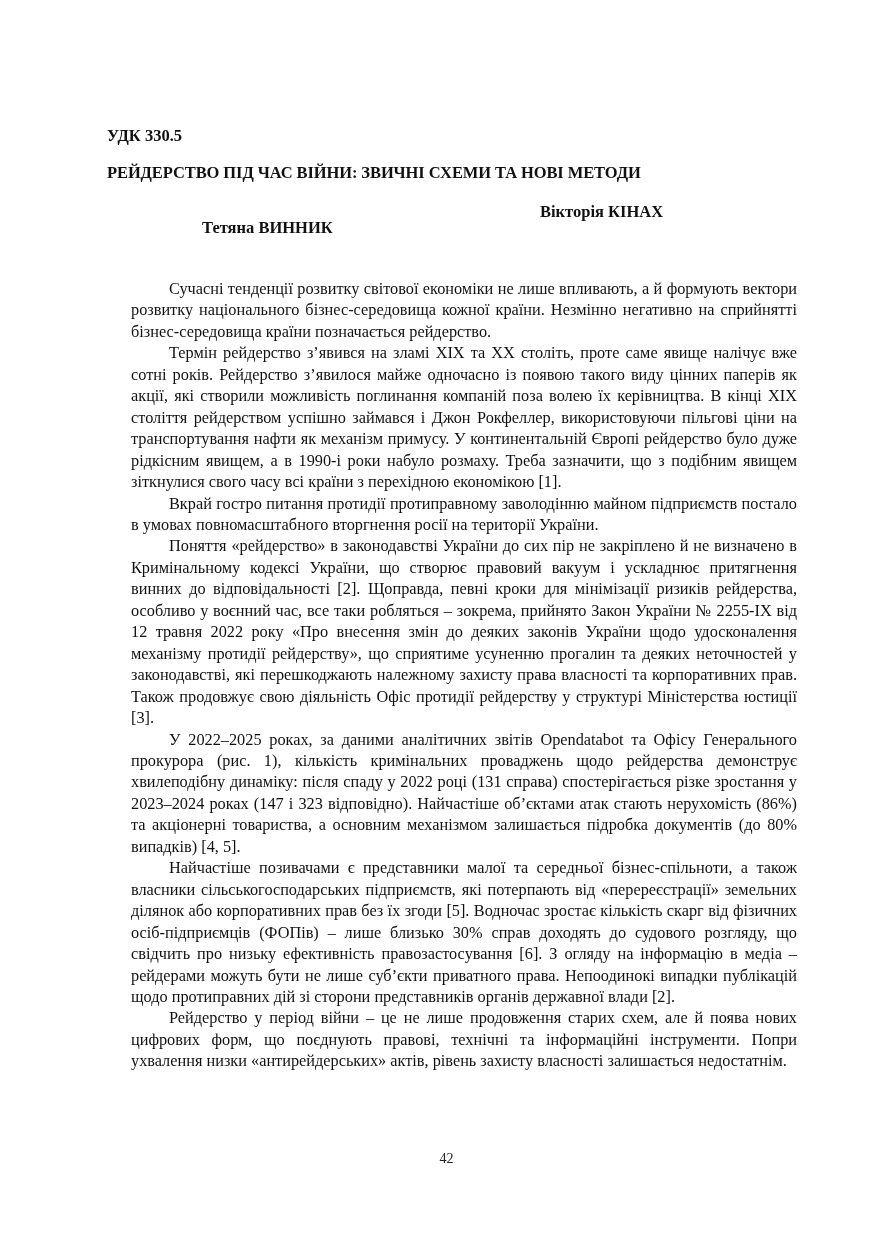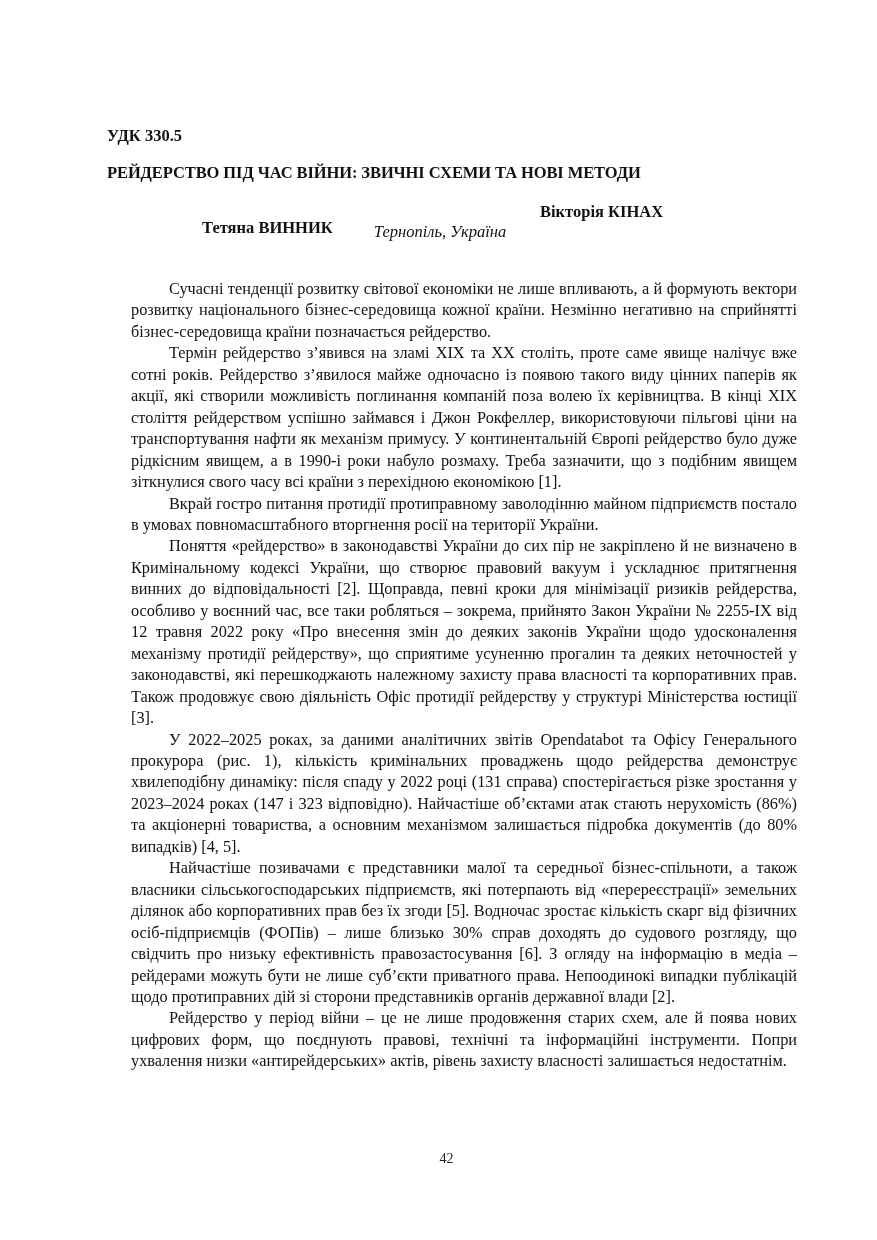--- a/index.html
+++ b/index.html
@@ -43,21 +43,20 @@
 <div class="udk">УДК 330.5</div>
 
 <div class="title">РЕЙДЕРСТВО ПІД ЧАС ВІЙНИ: ЗВИЧНІ СХЕМИ ТА НОВІ МЕТОДИ</div>
 
 <div class="authors">
   <span class="author1">Тетяна ВИННИК</span>
   <span class="author2">Вікторія КІНАХ</span>
 </div>
 
 <div class="affil">
-  <div>Тернопіль, Україна</div>
 </div>
 
 <div class="body-text">
   <p>Сучасні тенденції  розвитку світової економіки не лише впливають, а й формують вектори розвитку національного бізнес-середовища кожної країни. Незмінно негативно на сприйнятті бізнес-середовища країни позначається рейдерство.</p>
   <p>Термін рейдерство з’явився на зламі XIX та XX століть, проте саме явище налічує вже сотні років. Рейдерство з’явилося майже одночасно із появою такого виду цінних паперів як акції, які створили можливість поглинання компаній поза волею їх керівництва. В кінці XIX століття рейдерством успішно займався і Джон Рокфеллер, використовуючи пільгові ціни на транспортування нафти як механізм примусу. У континентальній Європі рейдерство було дуже рідкісним явищем, а в 1990-і роки набуло розмаху. Треба зазначити, що з подібним явищем зіткнулися свого часу всі країни з перехідною економікою [1].</p>
   <p>Вкрай гостро питання протидії протиправному заволодінню майном підприємств постало в умовах повномасштабного вторгнення росії на території України.</p>
   <p>Поняття «рейдерство» в законодавстві України до сих пір не закріплено й не визначено в Кримінальному кодексі України, що створює правовий вакуум і ускладнює притягнення винних до відповідальності [2]. Щоправда, певні кроки для мінімізації ризиків рейдерства, особливо у воєнний час, все таки робляться – зокрема, прийнято Закон України № 2255-IX від 12 травня 2022 року «Про внесення змін до деяких законів України щодо удосконалення механізму протидії рейдерству», що сприятиме усуненню прогалин та деяких неточностей у законодавстві, які перешкоджають належному захисту права власності та корпоративних прав. Також продовжує свою діяльність Офіс протидії рейдерству у структурі Міністерства юстиції [3].</p>
   <p>У 2022–2025 роках, за даними аналітичних звітів Opendatabot та Офісу Генерального прокурора (рис. 1), кількість кримінальних проваджень щодо рейдерства демонструє хвилеподібну динаміку: після спаду у 2022 році (131 справа) спостерігається різке зростання у 2023–2024 роках (147 і 323 відповідно). Найчастіше об’єктами атак стають нерухомість (86%) та акціонерні товариства, а основним механізмом залишається підробка документів (до 80% випадків) [4, 5].</p>
   <p>Найчастіше позивачами є представники малої та середньої бізнес-спільноти, а також власники сільськогосподарських підприємств, які потерпають від «перереєстрації» земельних ділянок або корпоративних прав без їх згоди [5]. Водночас зростає кількість скарг від фізичних осіб-підприємців (ФОПів) – лише близько 30% справ доходять до судового розгляду, що свідчить про низьку ефективність правозастосування [6]. З огляду на інформацію в медіа – рейдерами можуть бути не лише суб’єкти приватного права. Непоодинокі випадки публікацій щодо протиправних дій зі сторони представників органів державної влади [2].</p>
   <p>Рейдерство у період війни – це не лише продовження старих схем, але й поява нових цифрових форм, що поєднують правові, технічні та інформаційні інструменти. Попри ухвалення низки «антирейдерських» актів, рівень захисту власності залишається недостатнім.</p>

